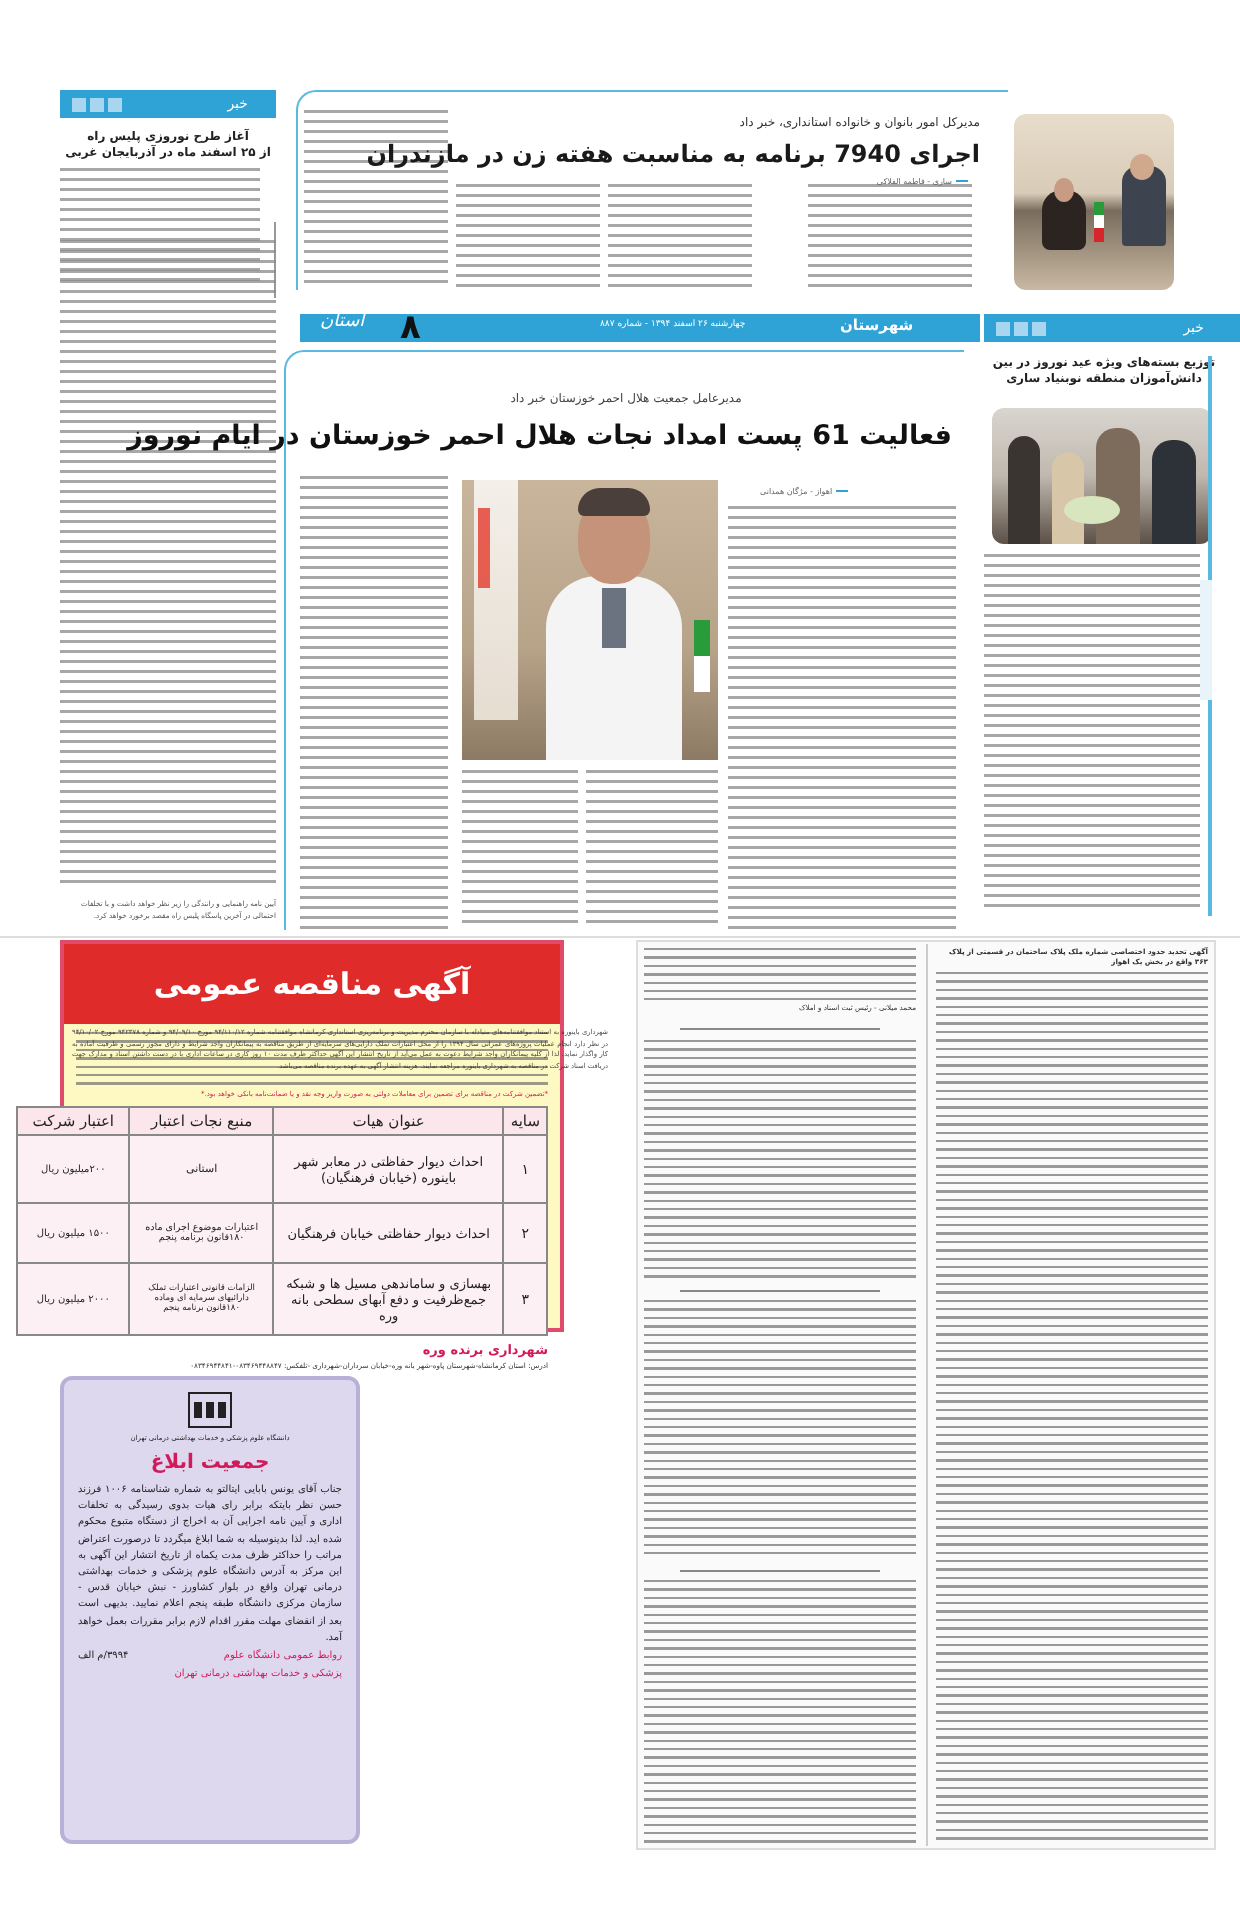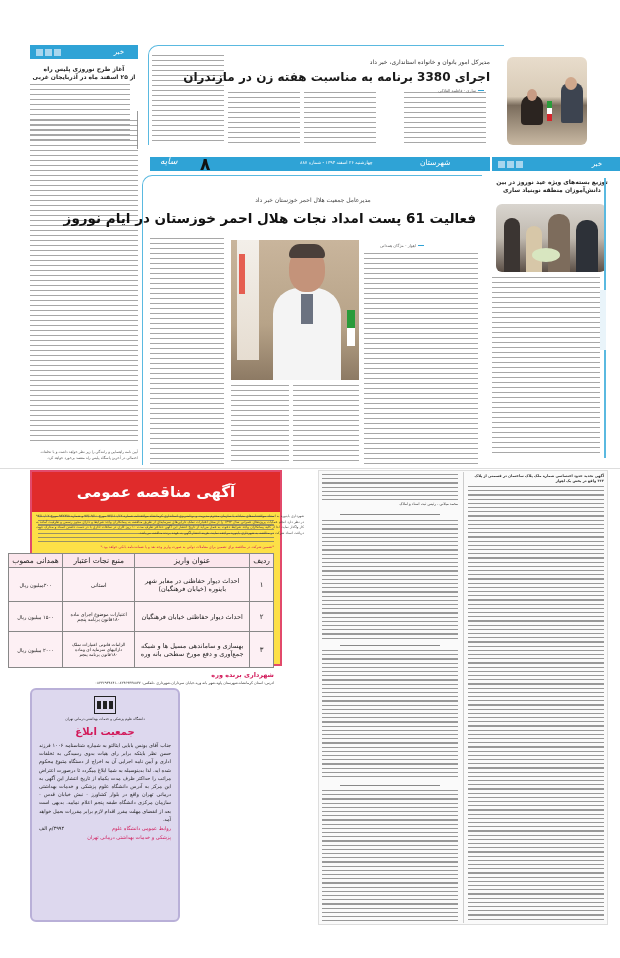--- a/index.html
+++ b/index.html
@@ -38,21 +38,21 @@
   <div class="lines" style="height:60px;margin-top:3px;margin-right:8px"></div>
   <div class="abs" style="right:0;top:66px;width:5px;height:38px;border-right:1px solid #999"></div>
 </div>
 
 <div class="abs lines" style="left:152px;top:55px;width:72px;height:90px"></div>
 <div class="abs lines" style="left:228px;top:92px;width:72px;height:53px"></div>
 <div class="abs lines" style="left:304px;top:92px;width:72px;height:53px"></div>
 <div class="abs lines" style="left:404px;top:92px;width:82px;height:53px"></div>
 
 <div class="abs" style="right:130px;top:58px;font-size:6px;color:#333;white-space:nowrap">مدیرکل امور بانوان و خانواده استانداری، خبر داد</div>
-<div class="abs" style="right:130px;top:70px;font-size:12px;font-weight:bold;color:#1a1a1a;white-space:nowrap">اجرای 3380 برنامه به مناسبت هفته زن در مازندران</div>
+<div class="abs" style="right:130px;top:70px;font-size:12px;font-weight:bold;color:#1a1a1a;white-space:nowrap">اجرای 7940 برنامه به مناسبت هفته زن در مازندران</div>
 <div class="abs" style="right:136px;top:88px;font-size:4px;color:#666;display:flex;align-items:center;gap:2px">
   <span style="width:6px;height:1px;background:#2fa3d6;display:inline-block"></span>
   <span>ساری - فاطمه الفلاکی</span>
 </div>
 
 <div class="abs photo" style="left:507px;top:57px;width:80px;height:88px;background:linear-gradient(180deg,#e8dccb 0%,#d8cbb7 45%,#7a6c5c 55%,#c9b9a3 100%)">
   <div style="position:absolute;left:14px;top:38px;width:22px;height:30px;background:#2b2420;border-radius:10px 10px 4px 4px"></div>
   <div style="position:absolute;left:20px;top:32px;width:10px;height:12px;background:#c89c84;border-radius:50%"></div>
   <div style="position:absolute;left:54px;top:26px;width:22px;height:40px;background:#3d4450;border-radius:8px 8px 2px 2px"></div>
   <div style="position:absolute;left:58px;top:20px;width:12px;height:13px;background:#d0a88c;border-radius:50%"></div>
@@ -63,23 +63,23 @@
 <div class="abs" style="left:150px;top:157px;width:340px;height:14px;background:linear-gradient(90deg,#2fa3d6,#2fa3d6 100%)"></div>
 <div class="abs" style="left:492px;top:157px;width:128px;height:14px;background:#2fa3d6;display:flex;align-items:center">
   <span style="color:#fff;font-size:7px;margin-right:18px">خبر</span>
   <span style="margin-right:auto;display:flex;gap:2px;margin-left:6px">
       <i style="display:block;width:7px;height:7px;background:#a8d6ee"></i>
       <i style="display:block;width:7px;height:7px;background:#a8d6ee"></i>
       <i style="display:block;width:7px;height:7px;background:#a8d6ee"></i>
     </span>
 </div>
 <div class="abs" style="left:200px;top:154px;font-size:17px;font-weight:bold;color:#111">۸</div>
-<div class="abs" style="left:160px;top:156px;font-size:9px;color:#fff;font-style:italic">سایه</div>
+<div class="abs" style="left:160px;top:156px;font-size:9px;color:#fff;font-style:italic">استان</div>
 <div class="abs" style="left:300px;top:160px;font-size:4.5px;color:#fff;white-space:nowrap">چهارشنبه ۲۶ اسفند ۱۳۹۴ - شماره ۸۸۷</div>
-<div class="abs" style="left:420px;top:158px;font-size:7.5px;color:#fff;font-weight:normal">شهرستان</div>
+<div class="abs" style="left:420px;top:158px;font-size:7.5px;color:#fff;font-weight:bold">شهرستان</div>
 
 <div class="abs lines" style="left:30px;top:120px;width:108px;height:325px"></div>
 <div class="abs" style="left:30px;top:450px;width:108px;font-size:3.6px;line-height:5.5px;color:#555;text-align:right">آیین نامه راهنمایی و رانندگی را زیر نظر خواهد داشت و با تخلفات احتمالی در آخرین پاسگاه پلیس راه مقصد برخورد خواهد کرد.</div>
 
 <div class="abs blue-border" style="left:142px;top:175px;width:340px;height:290px;border-right:none;border-bottom:none;border-radius:10px 0 0 0"></div>
 <div class="abs" style="left:150px;top:196px;width:326px;text-align:center;font-size:6px;color:#444">مدیرعامل جمعیت هلال احمر خوزستان خبر داد</div>
 <div class="abs" style="left:120px;top:210px;width:356px;text-align:center;font-size:13.5px;font-weight:bold;color:#111;white-space:nowrap">فعالیت 61 پست امداد نجات هلال احمر خوزستان در ایام نوروز</div>
 
 <div class="abs lines" style="left:150px;top:238px;width:74px;height:228px"></div>
 <div class="abs photo" style="left:231px;top:240px;width:128px;height:140px;border-radius:0;background:linear-gradient(180deg,#c9b59c 0%,#b7a388 60%,#8d7a64 100%)">
@@ -106,49 +106,49 @@
   <div style="position:absolute;left:52px;top:10px;width:22px;height:58px;background:#7d6c5c;border-radius:10px 10px 0 0"></div>
   <div style="position:absolute;left:80px;top:16px;width:22px;height:52px;background:#2d3138;border-radius:10px 10px 0 0"></div>
   <div style="position:absolute;left:36px;top:44px;width:28px;height:14px;background:#d8e6c0;border-radius:50%"></div>
 </div>
 <div class="abs" style="left:604px;top:178px;width:2px;height:280px;background:#5ab9e0"></div>
 <div class="abs lines" style="left:492px;top:277px;width:108px;height:180px"></div>
 <div class="abs" style="left:600px;top:290px;width:6px;height:60px;background:#e9f4fa"></div>
 
 <div class="abs" style="left:0;top:468px;width:620px;height:1px;background:#ddd"></div>
 
-<div class="abs" style="left:30px;top:470px;width:252px;height:196px;background:#fde047;border:2px solid #e24a6b">
+<div class="abs" style="left:30px;top:470px;width:252px;height:196px;background:#fef9c3;border:2px solid #e24a6b">
   <div style="background:#e02b2b;height:40px;display:flex;align-items:center;justify-content:center">
     <span style="color:#fff;font-size:15px;font-weight:bold">آگهی مناقصه عمومی</span>
   </div>
   <div class="lines-d" style="height:28px;margin:4px 6px 0 6px"></div>
   <div style="font-size:3.5px;color:#d21a5a;margin:1px 6px;white-space:nowrap;overflow:hidden">*تضمین شرکت در مناقصه برای تضمین برای معاملات دولتی به صورت واریز وجه نقد و یا ضمانت‌نامه بانکی خواهد بود.*</div>
   <table class="tbl" style="width:266px;margin:4px 6px 0 6px">
     <tbody>
         <tr>
-      <th style="width:20px">ردیف</th>
-      <th style="width:115px">عنوان واریز</th>
+      <th style="width:20px">سایه</th>
+      <th style="width:115px">عنوان هیات</th>
       <th style="width:72px">منبع نجات اعتبار</th>
-      <th>همدانی مصوب</th>
+      <th>اعتبار شرکت</th>
     </tr>
     <tr style="height:34px">
       <td>۱</td>
       <td style="font-size:6.5px">احداث دیوار حفاظتی در معابر شهر باینوره (خیابان فرهنگیان)</td>
       <td style="font-size:5.5px">استانی</td>
       <td style="font-size:5px">۲۰۰میلیون ریال</td>
     </tr>
     <tr style="height:30px">
       <td>۲</td>
       <td style="font-size:6.5px">احداث دیوار حفاظتی خیابان فرهنگیان</td>
       <td style="font-size:4.8px">اعتبارات موضوع اجرای ماده ۱۸۰قانون برنامه پنجم</td>
       <td style="font-size:5px">۱۵۰۰ میلیون ریال</td>
     </tr>
     <tr style="height:36px">
       <td>۳</td>
-      <td style="font-size:6.5px">بهسازی و ساماندهی مسیل ها و شبکه جمع‌آوری و دفع مورخ سطحی بانه وره</td>
+      <td style="font-size:6.5px">بهسازی و ساماندهی مسیل ها و شبکه جمع‌ظرفیت و دفع آبهای سطحی بانه وره</td>
       <td style="font-size:4.3px">الزامات قانونی اعتبارات تملک دارائیهای سرمایه ای وماده ۱۸۰قانون برنامه پنجم</td>
       <td style="font-size:5px">۲۰۰۰ میلیون ریال</td>
     </tr>
   </tbody>
     </table>
   <div style="font-size:6.5px;color:#d21a5a;font-weight:bold;margin:3px 6px 0 0">شهرداری برنده وره</div>
   <div style="font-size:3.6px;color:#333;margin:2px 6px 0 6px;white-space:nowrap;overflow:hidden">آدرس: استان کرمانشاه-شهرستان پاوه-شهر بانه وره-خیابان سرداران-شهرداری -تلفکس: ۰۸۳۴۶۹۴۴۸۸۴۷-۰۸۳۴۶۹۴۴۸۴۱</div>
 </div>
 
 <div class="abs" style="left:30px;top:688px;width:150px;height:234px;background:#ddd8ee;border:2px solid #b9b0d8;border-radius:6px">

